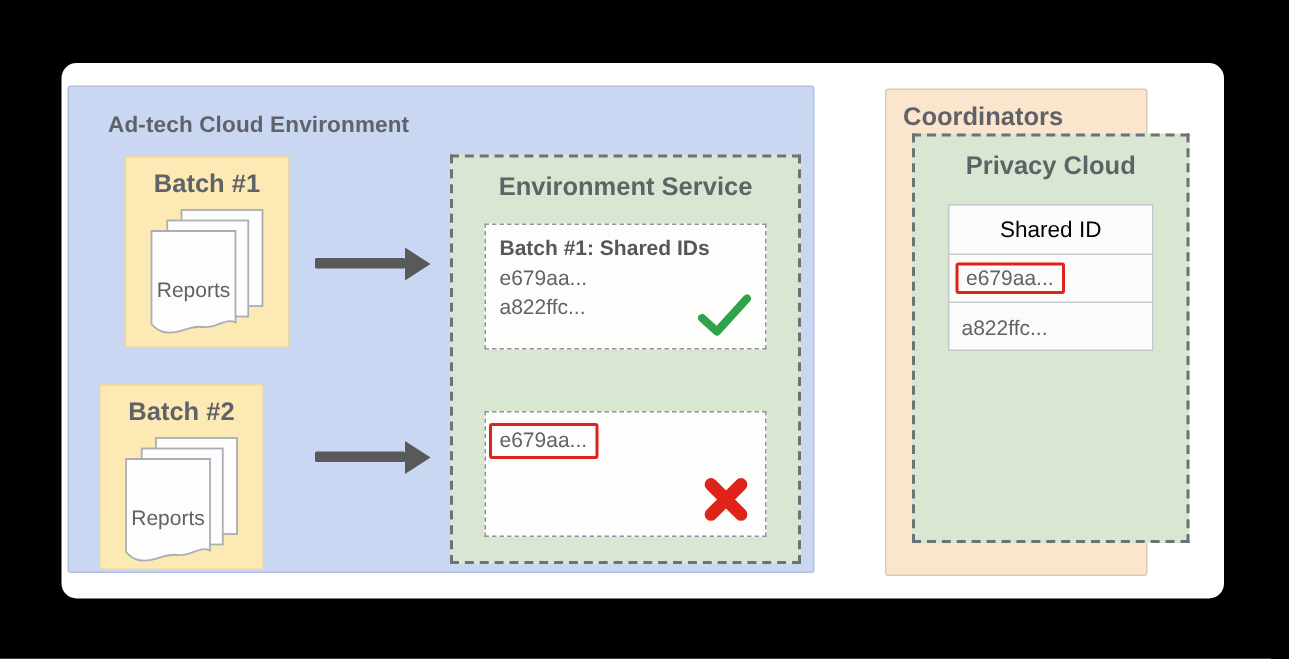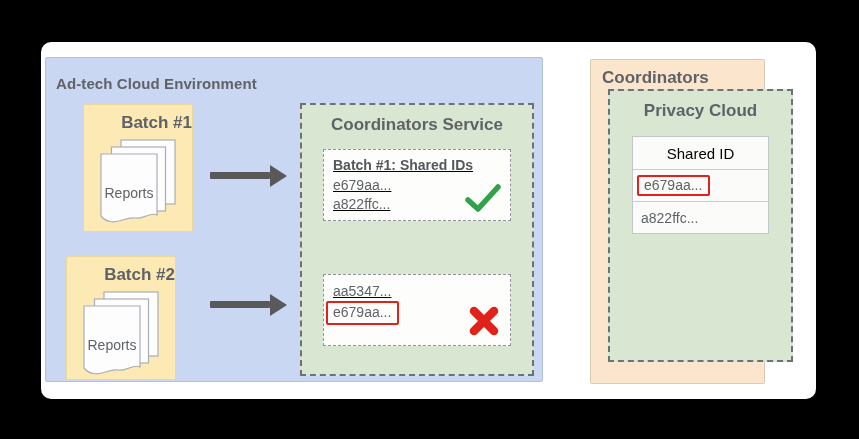--- a/index.html
+++ b/index.html
@@ -21,34 +21,34 @@
   }
   
   .env{
     position:absolute;left:4px;top:15px;
     width:498px;height:325px;
     background:var(--env-bg,#c9d7f3);
     border:1px solid #b3c0dd;border-radius:2px;
     box-sizing:border-box;
   }
   .env-title{
-    position:absolute;left:10px;top:17px;
+    position:absolute;left:26px;top:17px;
     font-size:15px;font-weight:700;color:var(--text-gray,#5f6368);
     letter-spacing:.1px;
   }
   .batch{
     position:absolute;width:110px;height:128px;
     background:var(--batch-bg,#fce9b4);
     border:1px solid #ecd89c;border-radius:2px;
     box-sizing:border-box;
   }
   .batch-1{left:37px;top:46px;}
   .batch-2{left:20px;top:198px;height:124px;}
   .batch-label{
-    margin-top:8px;text-align:right;
+    margin-top:8px;text-align:center;
     font-size:17px;font-weight:700;color:var(--text-gray,#5f6368);
   }
   .docs{position:absolute;left:13px;top:34px;width:82px;height:88px;}
   .docs .page{fill:#fdfdfd;stroke:#a9aeb5;stroke-width:1.2;}
   .docs text{fill:var(--text-gray,#5f6368);font-size:14px;font-family:"Liberation Sans","DejaVu Sans",sans-serif;}
   
   .arrow{
     position:absolute;width:60px;height:7px;
     background:var(--arrow-gray,#595959);border-radius:1px;
   }
@@ -65,23 +65,23 @@
     width:234px;height:273px;
     background:var(--service-bg,#d9e7d2);
     border:2px dashed #6e7277;
     box-sizing:border-box;
   }
   .agg-title,.privacy-title{
     margin-top:10px;text-align:center;
     font-size:17px;font-weight:700;color:var(--text-gray,#5f6368);
   }
   .result{
-    position:absolute;left:21px;width:188px;height:72px;
+    position:absolute;left:21px;width:188px;height:84px;
     background:#fdfdfc;border:1px dashed #8f959b;
-    box-sizing:border-box;padding:7px 9px;text-decoration:underline;
+    box-sizing:border-box;padding:7px 9px;
   }
   .result-1{top:44px;}
   .result-2{top:169px;}
   .result-title{
     font-size:14px;font-weight:700;color:#54585c;margin-bottom:3px;
     white-space:nowrap;
   }
   .id-line{font-size:14px;color:var(--text-gray,#5f6368);line-height:19px;}
   .flag-box{
     display:inline-block;border:2px solid var(--error-red,#e0231a);
@@ -158,33 +158,32 @@
           <rect class="page" x="14.5" y="8" width="54" height="64"></rect>
           <path class="page" d="M4 15 H60 V76 C53 72.5 47 80.5 38 79 C29 77.5 23 84.5 13 82.5 C9.5 81.8 6.5 80 4 77 Z"></path>
           <text x="32" y="59" text-anchor="middle">Reports</text>
         </svg>
       </div>
 
       <div class="arrow arrow-1"></div>
       <div class="arrow arrow-2"></div>
 
       <div class="agg">
-        <div class="agg-title">Coordinators Service</div>
+        <div class="agg-title">Environment Service</div>
 
         <div class="result result-1">
           <div class="result-title">Batch #1: Shared IDs</div>
           <div class="id-line">e679aa...</div>
           <div class="id-line">a822ffc...</div>
           <svg class="status-icon check-icon" width="38" height="30" viewBox="0 0 38 30">
             <path d="M4 17 L14 26 L34 4"></path>
           </svg>
         </div>
 
         <div class="result result-2">
-          <div class="id-line">aa5347...</div>
           <div class="id-line">
             <span class="flag-box">e679aa...</span>
           </div>
           <svg class="status-icon x-icon" width="32" height="32" viewBox="0 0 32 32">
             <path d="M6 6 L26 26 M26 6 L6 26"></path>
           </svg>
         </div>
 
       </div>
     </div>

